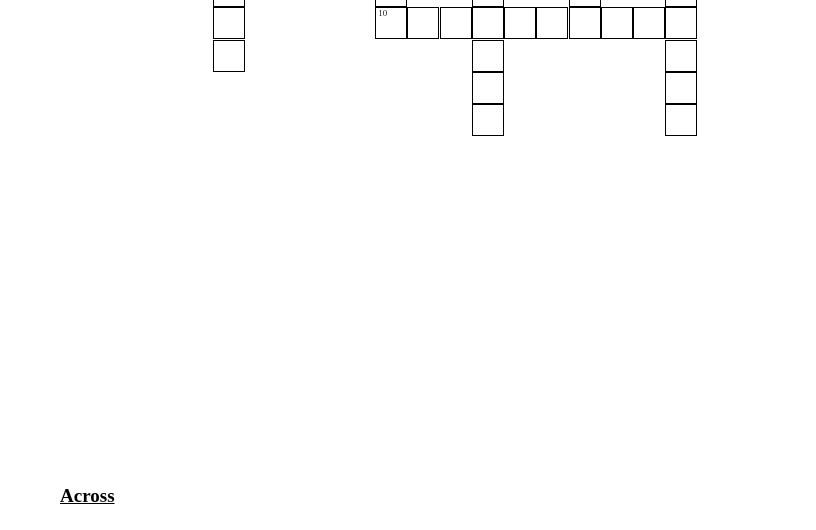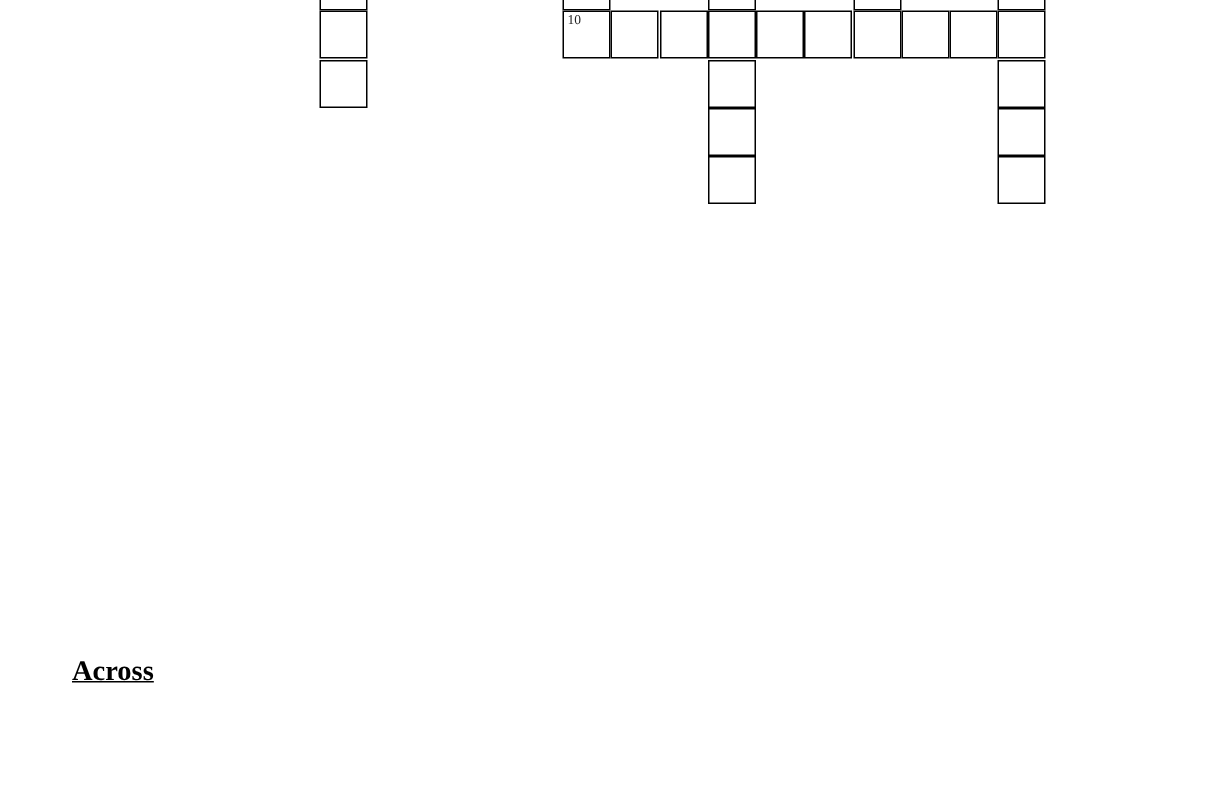--- a/index.html
+++ b/index.html
@@ -38,18 +38,18 @@
     <div class="cell" style="left: 634px; top: 8px;"></div>
     <div class="cell" style="left: 666px; top: 8px;"></div>
     <div class="cell" style="left: 473px; top: 41px;"></div>
     <div class="cell" style="left: 473px; top: 73px;"></div>
     <div class="cell" style="left: 473px; top: 105px;"></div>
     <div class="cell" style="left: 666px; top: 41px;"></div>
     <div class="cell" style="left: 666px; top: 73px;"></div>
     <div class="cell" style="left: 666px; top: 105px;"></div>
   </div>
 
-<div class="clue-col" style="left:48px;">
+<div class="clue-col" style="left:60px;margin-top:48px;">
   <span class="clue-heading">Across</span>
 </div>
 
 <div class="clue-col" style="left:412px;">
 </div>
 
 </body></html>

